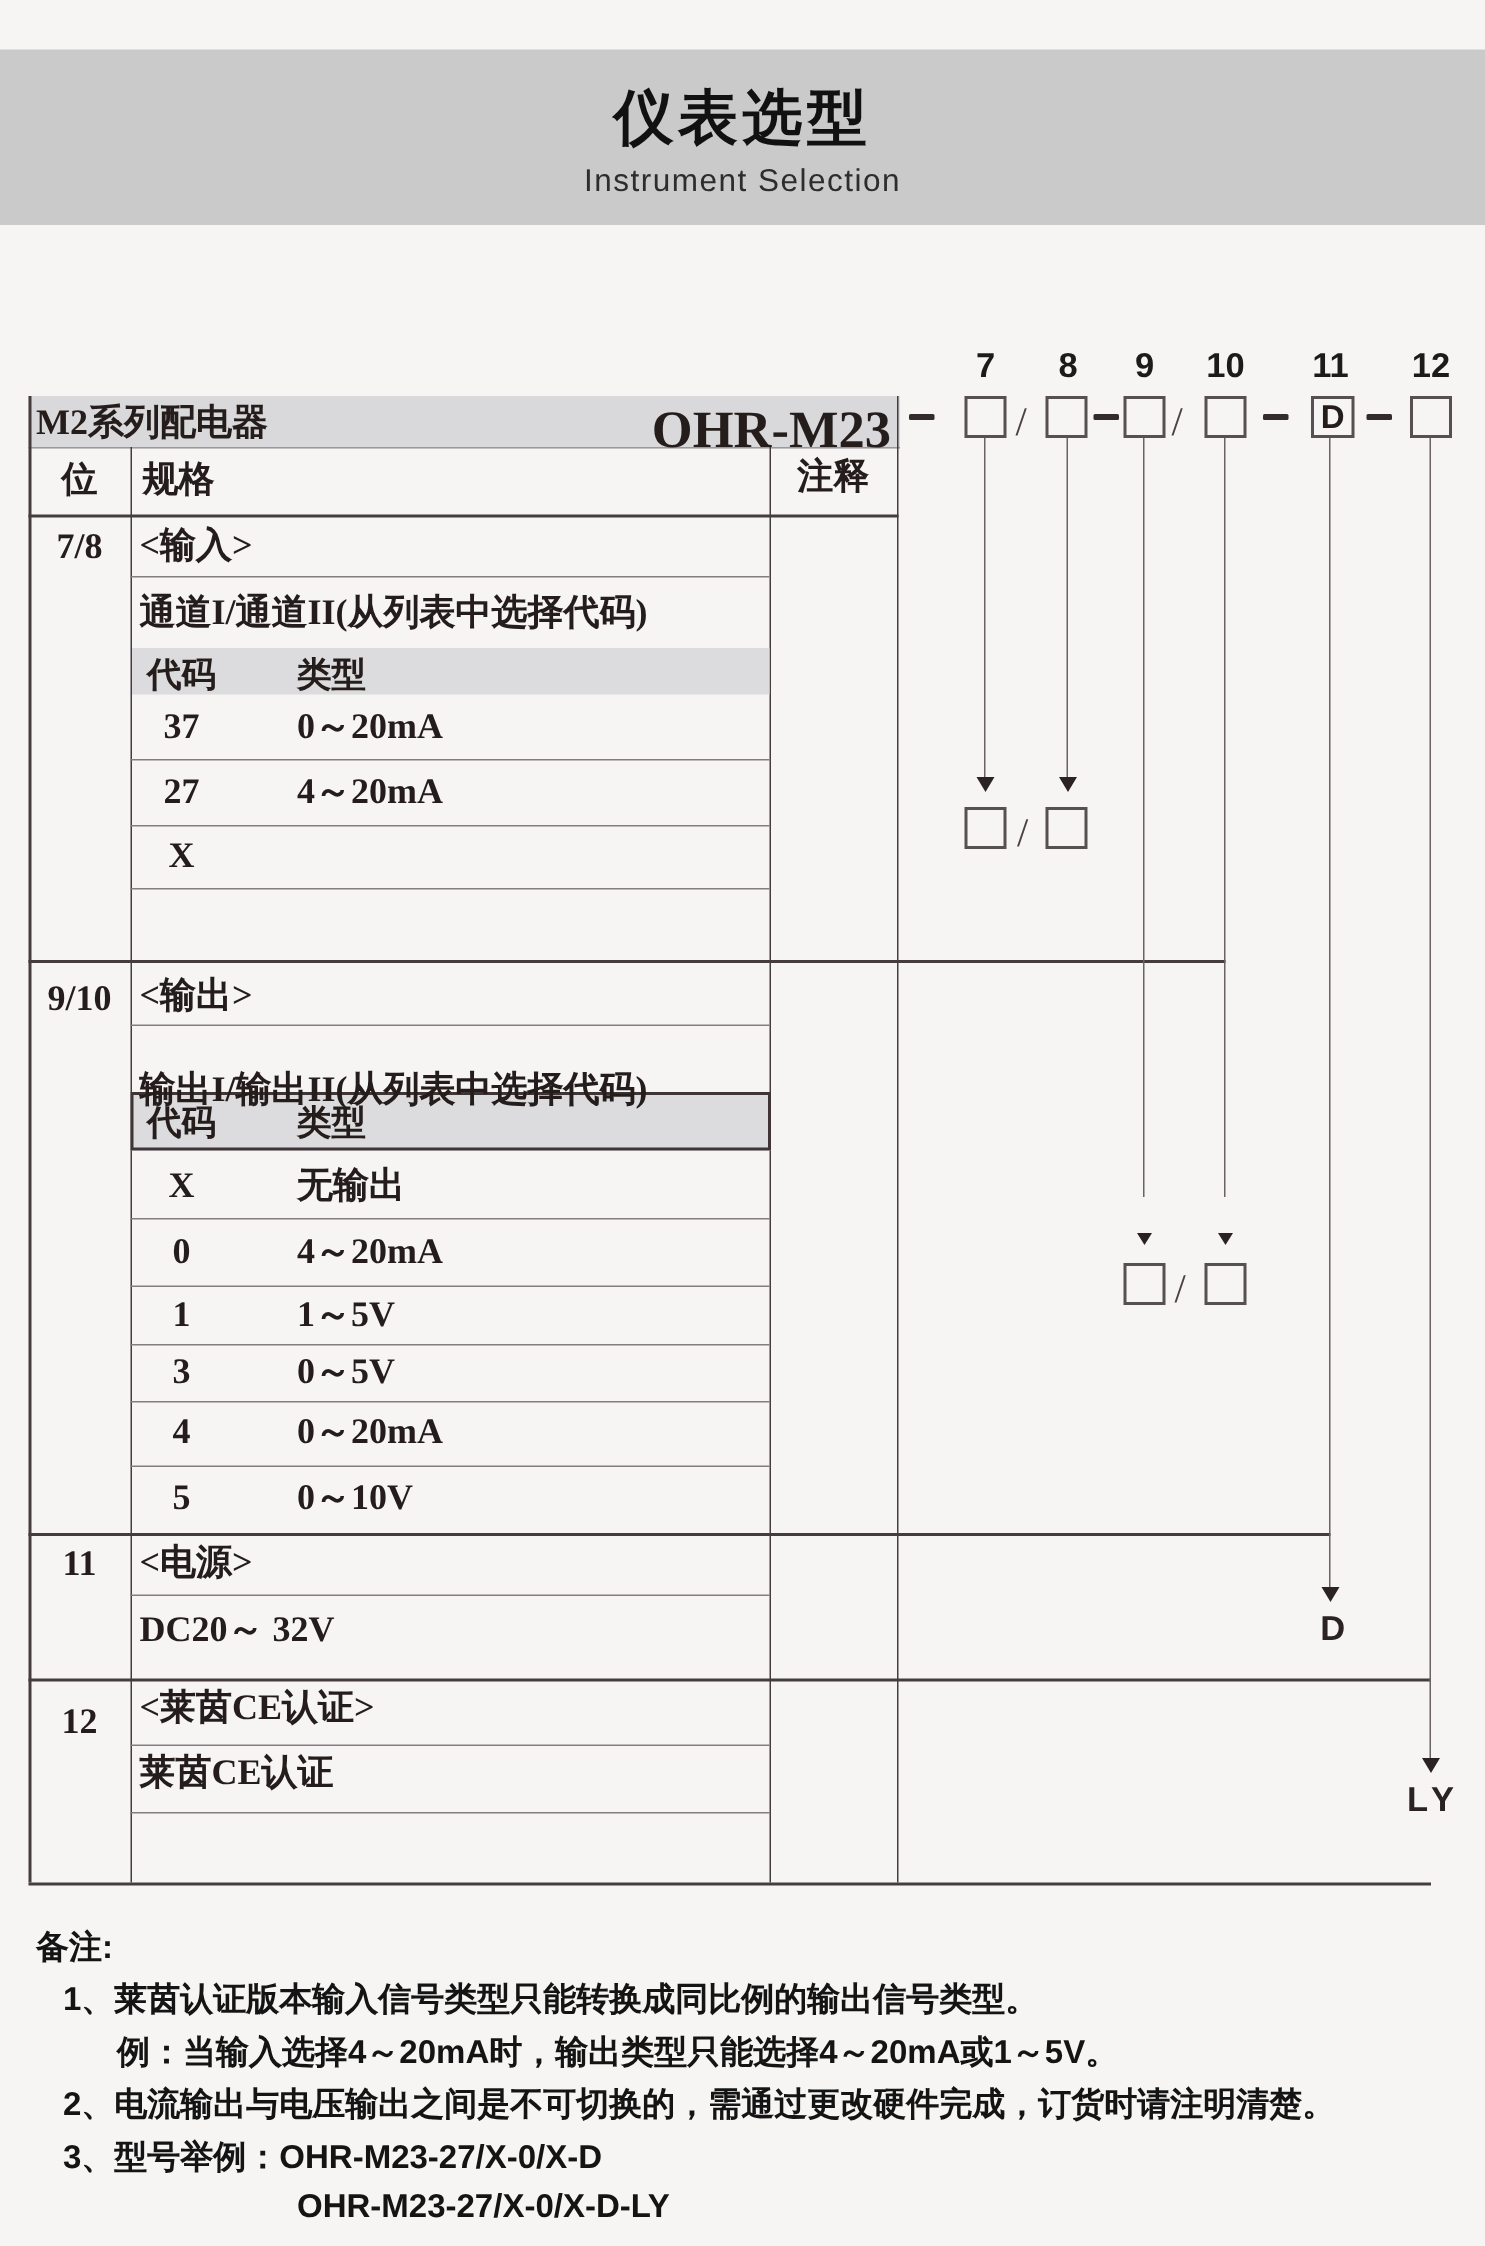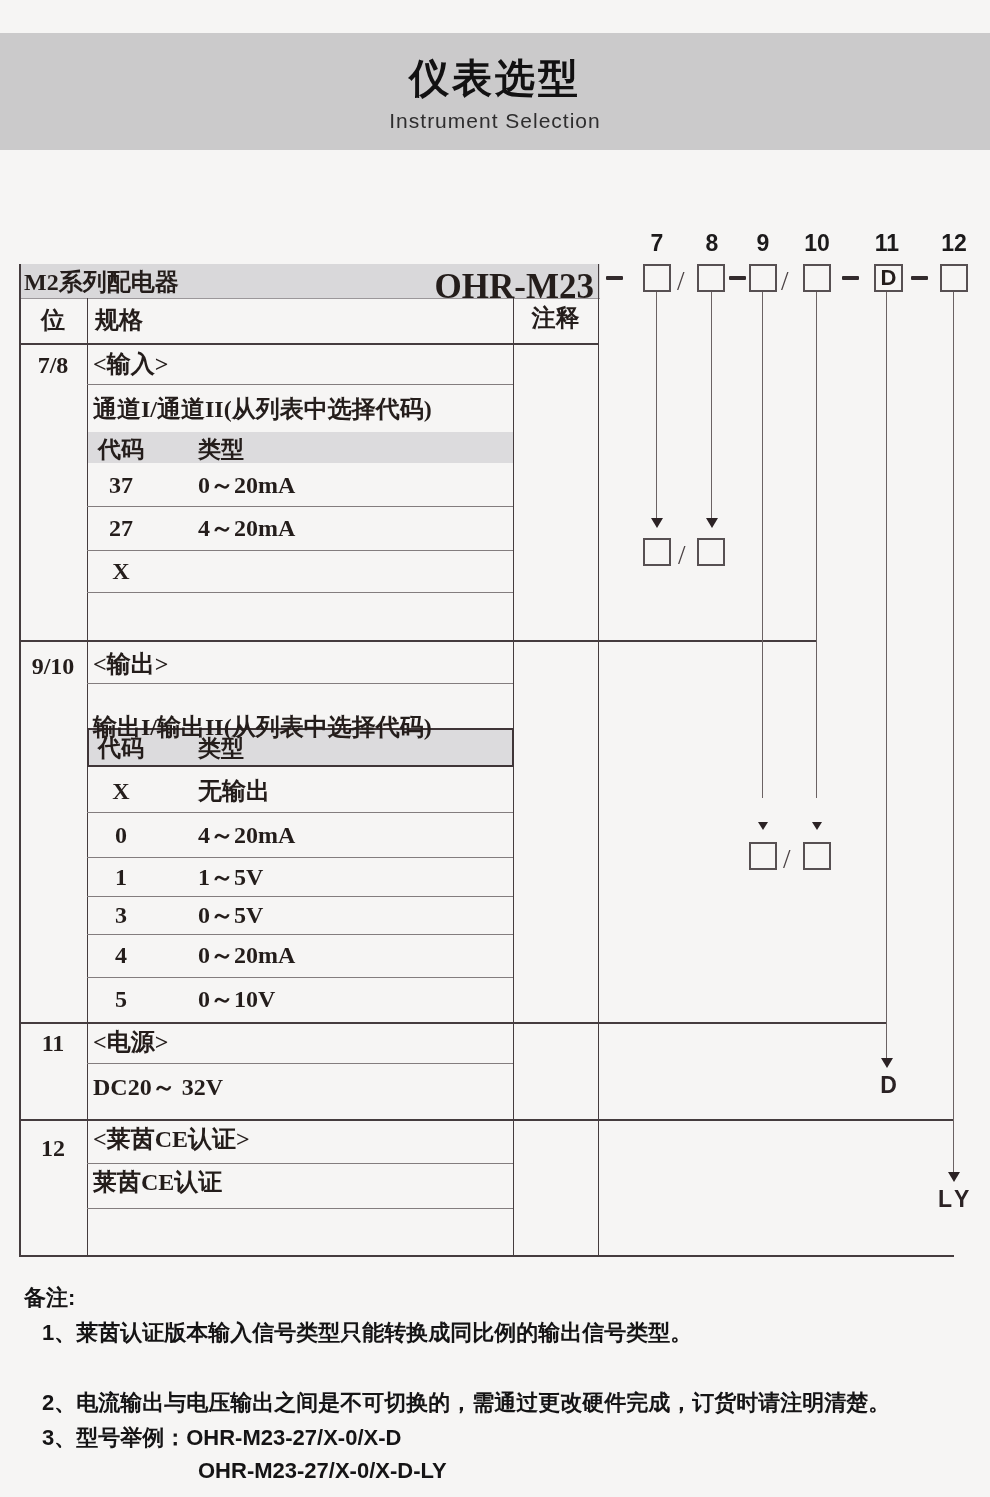--- a/index.html
+++ b/index.html
@@ -156,17 +156,18 @@
   <div class="abs t tc" style="left:19px;top:1029px;width:68px;">11</div>
   <div class="abs t" style="left:93px;top:1028px;">&lt;电源&gt;</div>
   <div class="abs t" style="left:93px;top:1073px;">DC20～ 32V</div>
 
   <div class="abs t tc" style="left:19px;top:1134px;width:68px;">12</div>
   <div class="abs t" style="left:93px;top:1125px;">&lt;莱茵CE认证&gt;</div>
   <div class="abs t" style="left:93px;top:1168px;">莱茵CE认证</div>
 
   <div class="abs n" style="left:24px;top:1283px;">备注:</div>
   <div class="abs n" style="left:42px;top:1318px;">1、莱茵认证版本输入信号类型只能转换成同比例的输出信号类型。</div>
+  <div class="abs n" style="left:78px;top:1353px;">例：当输入选择4～20mA时，输出类型只能选择4～20mA或1～5V。</div>
   <div class="abs n" style="left:42px;top:1388px;">2、电流输出与电压输出之间是不可切换的，需通过更改硬件完成，订货时请注明清楚。</div>
   <div class="abs n" style="left:42px;top:1423px;">3、型号举例：OHR-M23-27/X-0/X-D</div>
   <div class="abs n" style="left:198px;top:1458px;">OHR-M23-27/X-0/X-D-LY</div>
 
 </div>
 
 </body></html>

